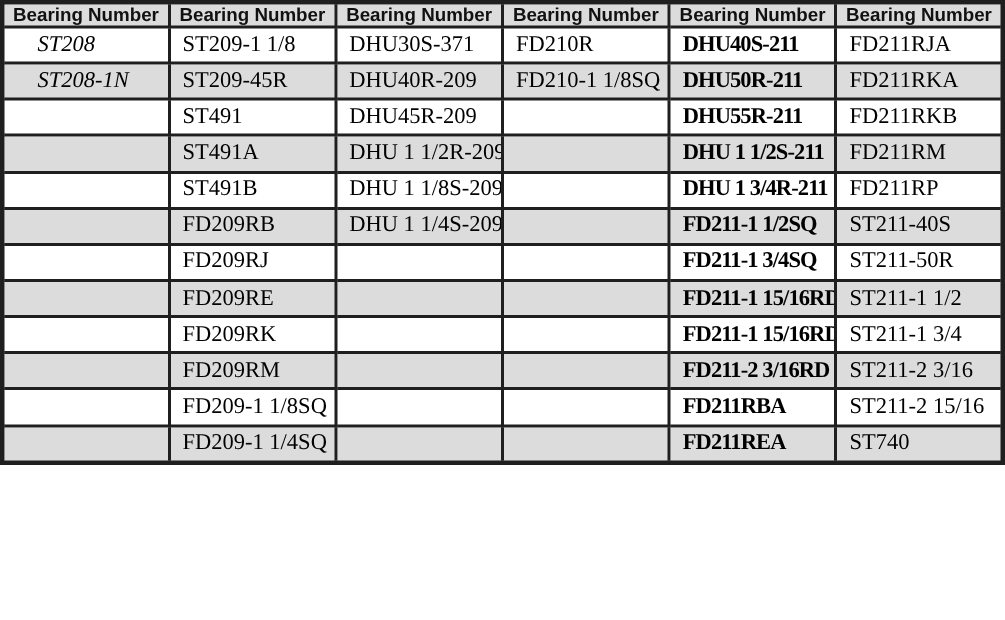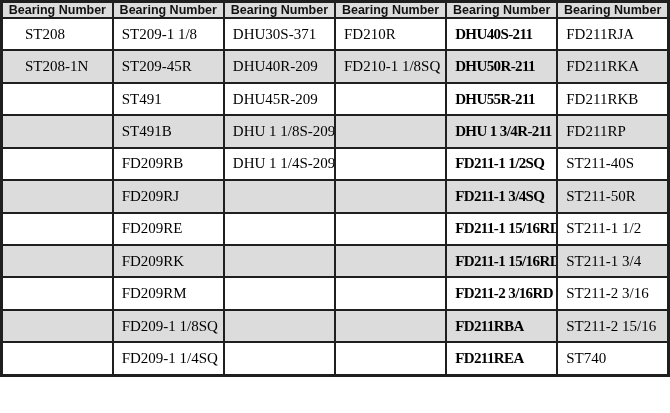--- a/index.html
+++ b/index.html
@@ -8,21 +8,21 @@
     --row-alt-bg:#dcdcdc;
     --border:#1f1f1f;
     --text:#000000;
   }
   html,body{margin:0;padding:0;}
   body{
     width:670px;height:413px;background:#ffffff;overflow:hidden;
     font-family:"Liberation Sans",sans-serif;
   }
   table{
-    width:670px;height:377px;
+    width:670px;height:310px;
     border-collapse:collapse;table-layout:fixed;
     border:3px solid var(--border);
   }
   col{width:16.666%;}
   th,td{
     border:2px solid var(--border);
     overflow:hidden;white-space:nowrap;
     vertical-align:middle;
   }
   th{
@@ -31,21 +31,21 @@
     font-weight:bold;font-size:12.5px;color:#111111;
     text-align:center;padding:0;
   }
   td{
     font-family:"Liberation Serif",serif;
     font-size:15px;color:var(--text);
     text-align:left;padding:0 3px 0 8px;
     background:var(--row-bg);
   }
   tbody tr:nth-child(even) td{background:var(--row-alt-bg);}
-  td:first-child{padding-left:22px;}
+  td:first-child{padding-left:22px;font-style:italic;}
   td:nth-child(5){letter-spacing:-0.6px;font-weight:bold;}
 </style>
 </head>
 <body>
 
 <table>
   <colgroup>
     <col>
       <col>
       <col>
@@ -80,20 +80,28 @@
         <td>DHU50R-211</td>
         <td>FD211RKA</td>
       </tr>
       <tr>
         <td></td>
         <td>ST491</td>
         <td>DHU45R-209</td>
         <td></td>
         <td>DHU55R-211</td>
         <td>FD211RKB</td>
+      </tr>
+      <tr>
+        <td></td>
+        <td>ST491A</td>
+        <td>DHU 1 1/2R-209</td>
+        <td></td>
+        <td>DHU 1 1/2S-211</td>
+        <td>FD211RM</td>
       </tr>
       <tr>
         <td></td>
         <td>ST491B</td>
         <td>DHU 1 1/8S-209</td>
         <td></td>
         <td>DHU 1 3/4R-211</td>
         <td>FD211RP</td>
       </tr>
       <tr>

